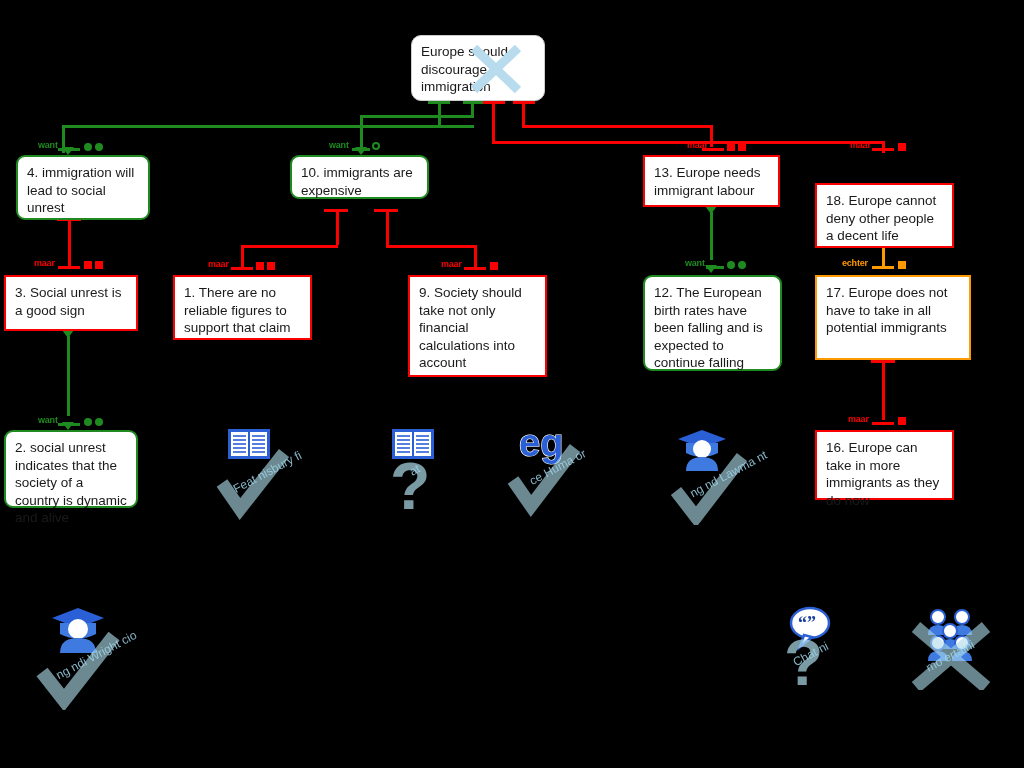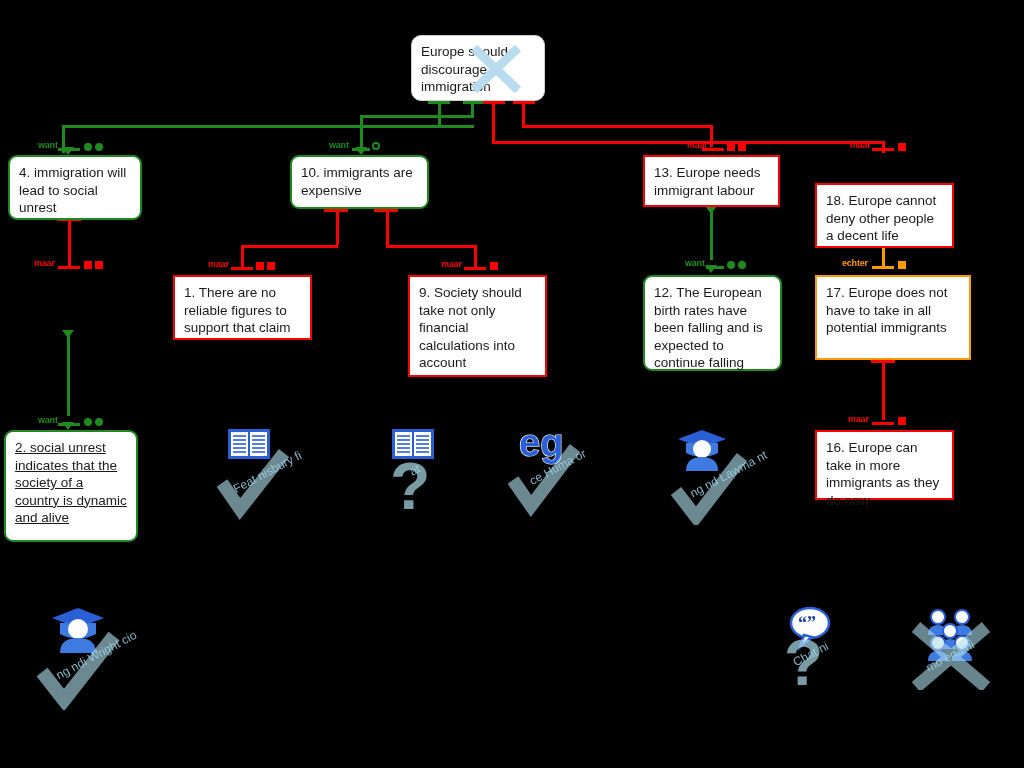--- a/index.html
+++ b/index.html
@@ -209,38 +209,39 @@
   <div class="marker dot" style="left:84px; top:418px;"></div>
   <div class="marker dot" style="left:95px; top:418px;"></div>
   <div class="arrow" style="left:62px; top:422px;"></div>
 
   <div class="conn-label r" style="left:848px; top:414px;">maar</div>
   <div class="stub r" style="left:872px; top:422px; width:22px;"></div>
   <div class="marker sq" style="left:898px; top:417px;"></div>
 
   <div class="node root" style="left:411px; top:35px; width:134px; height:66px;">Europe should discourage immigration</div>
 
-  <div class="node green" style="left:8px; top:155px; width:134px; height:65px;">4. immigration will lead to social unrest</div>
-
-  <div class="node green" style="left:290px; top:155px; width:139px; height:54px;">10. immigrants are expensive</div>
+  <div class="node green" style="left:16px; top:155px; width:134px; height:65px;">4. immigration will lead to social unrest</div>
+
+  <div class="node green" style="left:290px; top:155px; width:139px; height:44px;">10. immigrants are expensive</div>
 
   <div class="node red" style="left:643px; top:155px; width:137px; height:52px;">13. Europe needs immigrant labour</div>
 
   <div class="node red" style="left:815px; top:155px; width:139px; height:65px;margin-top:28px;">18. Europe cannot deny other people a decent life</div>
 
+  <div class="node red" style="left:4px; top:275px; width:134px; height:56px;">3. Social unrest is a good sign</div>
 
   <div class="node red" style="left:173px; top:275px; width:139px; height:65px;">1. There are no reliable figures to support that claim</div>
 
   <div class="node red" style="left:408px; top:275px; width:139px; height:102px;">9. Society should take not only financial calculations into account</div>
 
   <div class="node green" style="left:643px; top:275px; width:139px; height:96px;">12. The European birth rates have been falling and is expected to continue falling</div>
 
   <div class="node orange" style="left:815px; top:275px; width:156px; height:85px;">17. Europe does not have to take in all potential immigrants</div>
 
-  <div class="node green" style="left:4px; top:430px; width:134px; height:112px;text-decoration:underline;">2. social unrest indicates that the society of a country is dynamic and alive</div>
+  <div class="node green" style="left:4px; top:430px; width:134px; height:78px;">2. social unrest indicates that the society of a country is dynamic and alive</div>
 
   <div class="node red" style="left:815px; top:430px; width:139px; height:70px;">16. Europe can take in more immigrants as they do now</div>
 
   <div class="icon-cluster" style="left:466px; top:42px; width:60px; height:54px;">
     <svg width="60" height="54" viewBox="0 0 60 54">
       <line x1="8" y1="6" x2="52" y2="48" stroke="#b8dced" stroke-width="9" stroke-linecap="butt"></line>
       <line x1="52" y1="6" x2="8" y2="48" stroke="#b8dced" stroke-width="9" stroke-linecap="butt"></line>
     </svg>
   </div>
 

